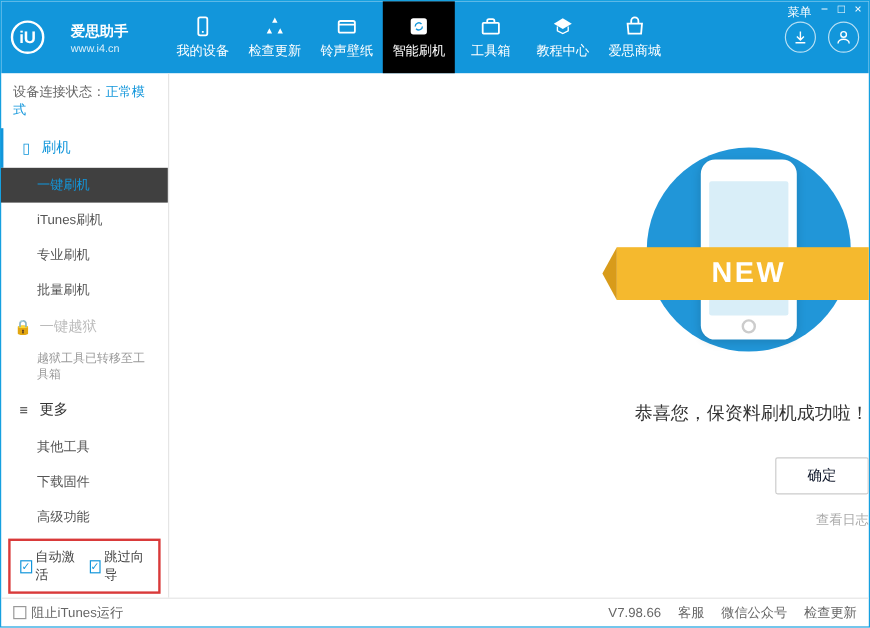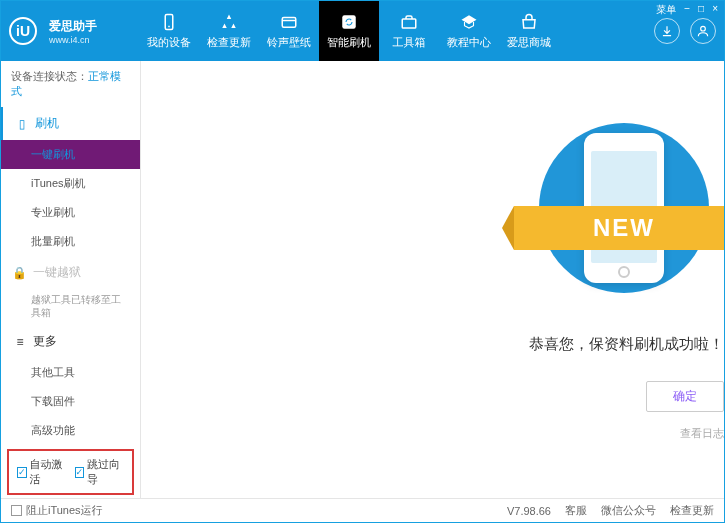--- a/index.html
+++ b/index.html
@@ -1,54 +1,54 @@
 <!DOCTYPE html>
 <html><head>
 <meta charset="utf-8">
 <style>
 * { margin: 0; padding: 0; box-sizing: border-box; font-family: "Microsoft YaHei", sans-serif; }
 body { background: #fff; width: 725px; height: 523px; overflow: hidden; position: relative; border: 1px solid #16a0e0; }
 .header { background: #1296db; height: 60px; display: flex; align-items: center; padding: 0 8px; color: #fff; }
-.logo-area { display: flex; align-items: center; gap: 12px; width: 130px; }
+.logo-area { display: flex; align-items: center; gap: 22px; width: 130px; }
 .logo-circle { width: 28px; height: 28px; border: 2px solid #fff; border-radius: 50%; display: flex; align-items: center; justify-content: center; font-weight: bold; font-size: 14px; }
 .logo-text { font-size: 12px; font-weight: bold; }
 .logo-sub { font-size: 9px; opacity: 0.85; }
 .nav-tabs { display: flex; height: 100%; flex: 1; }
 .nav-tab { width: 60px; display: flex; flex-direction: column; align-items: center; justify-content: center; gap: 3px; font-size: 11px; cursor: pointer; }
 .nav-tab.active { background: #000000; }
 .nav-icon { width: 20px; height: 20px; display: flex; align-items: center; justify-content: center; }
 .header-right { display: flex; align-items: center; gap: 10px; margin-left: auto; }
 .header-btn { width: 26px; height: 26px; border: 1.5px solid rgba(255,255,255,0.7); border-radius: 50%; display: flex; align-items: center; justify-content: center; cursor: pointer; font-size: 13px; }
 .title-controls { position: absolute; top: 2px; right: 6px; display: flex; gap: 8px; font-size: 10px; color: #fff; }
 .title-controls > span { cursor: pointer; }
 .body-area { display: flex; height: calc(100% - 60px - 24px); }
 .sidebar { width: 140px; border-right: 1px solid #e5e5e5; display: flex; flex-direction: column; overflow-y: auto; }
 .conn-status { font-size: 11px; padding: 8px 10px; color: #666; }
 .conn-status .mode { color: #1296db; }
 .section-header { display: flex; align-items: center; gap: 6px; padding: 8px 12px; font-size: 12px; color: #333; cursor: pointer; }
 .section-header.active { border-left: 2px solid #1296db; color: #1296db; background: #fff; }
 .section-icon { width: 14px; height: 14px; display: flex; align-items: center; justify-content: center; font-size: 12px; }
 .sub-item { font-size: 11px; padding: 7px 10px 7px 30px; color: #555; cursor: pointer; }
-.sub-item.active { background: #701a75; color: #1296db; }
+.sub-item.active { background: #404040; color: #1296db; }
 .sub-note { font-size: 10px; color: #999; padding: 4px 10px 6px 30px; line-height: 1.3; }
 .checkbox-row { display: flex; gap: 8px; padding: 6px 8px; border: 2px solid #d93a3a; margin: 4px 6px; font-size: 11px; color: #444; }
 .checkbox-item { display: flex; align-items: center; gap: 3px; }
 .checkbox-box { width: 11px; height: 11px; border: 1px solid #1296db; display: flex; align-items: center; justify-content: center; color: #1296db; font-size: 9px; }
 .main-content { flex: 1; display: flex; flex-direction: column; align-items: flex-end; justify-content: center; position: relative; }
 .illustration { width: 200px; height: 180px; position: relative; margin-bottom: 10px; }
 .blue-circle { width: 170px; height: 170px; background: #2196d8; border-radius: 50%; position: absolute; left: 15px; top: 5px; }
 .phone { width: 80px; height: 150px; background: #fff; border-radius: 12px; position: absolute; left: 60px; top: 15px; box-shadow: 0 2px 8px rgba(0,0,0,0.15); }
 .phone-screen { width: 66px; height: 112px; background: #d9eef8; position: absolute; left: 7px; top: 18px; border-radius: 2px; }
 .phone-btn { width: 12px; height: 12px; border: 2px solid #ccc; border-radius: 50%; position: absolute; bottom: 5px; left: 34px; }
 .new-banner { position: absolute; left: -10px; top: 88px; width: 220px; height: 44px; background: #f5b92e; display: flex; align-items: center; justify-content: center; color: #fff; font-size: 24px; font-weight: 900; letter-spacing: 2px; }
 .new-banner:before, .new-banner:after { content: ''; position: absolute; top: 0; border-top: 22px solid transparent; border-bottom: 22px solid transparent; }
 .new-banner:before { left: -12px; border-right: 12px solid #d89b1a; }
 .new-banner:after { right: -12px; border-left: 12px solid #d89b1a; }
 .success-text { font-size: 15px; color: #333; margin: 27px 0; }
-.confirm-btn { padding: 6px 26px; border: 1px solid #ccc; background: #fff; font-size: 12px; color: #8b5cf6; cursor: pointer; border-radius: 2px; }
+.confirm-btn { padding: 6px 26px; border: 1px solid #ccc; background: #fff; font-size: 12px; color: #0f172a; cursor: pointer; border-radius: 2px; }
 .view-log { font-size: 11px; color: #aaa; margin-top: 14px; cursor: pointer; }
 .footer { height: 24px; border-top: 1px solid #e5e5e5; display: flex; align-items: center; padding: 0 10px; font-size: 11px; color: #666; }
 .footer-left { display: flex; align-items: center; gap: 4px; }
 .footer-check { width: 11px; height: 11px; border: 1px solid #999; }
 .footer-right { margin-left: auto; display: flex; gap: 14px; align-items: center; }
 .footer-link { cursor: pointer; }
 </style>
 </head>
 <body>
 

